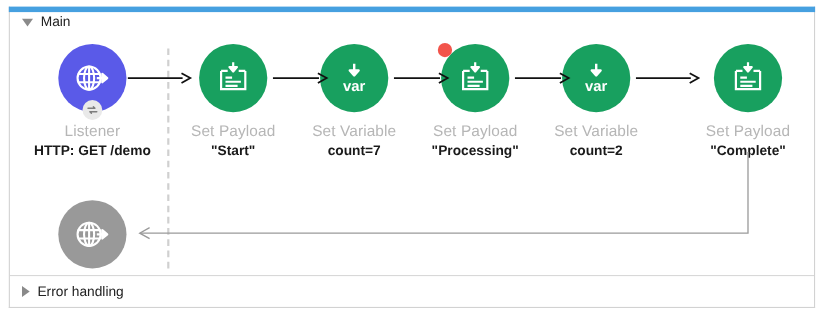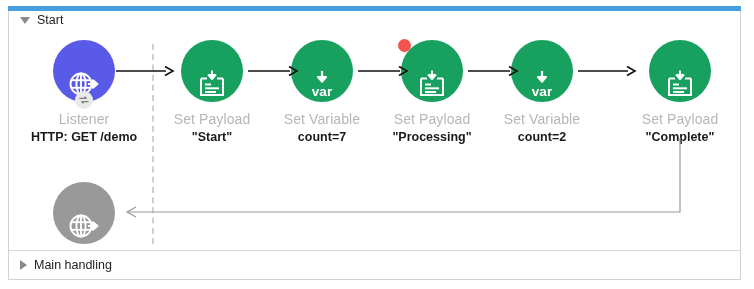--- a/index.html
+++ b/index.html
@@ -91,21 +91,21 @@
     width: 128px;
     text-align: center;
   }
   .node-circle {
     width: 62px;
     height: 62px;
     border-radius: 50%;
     margin: 0 auto;
     position: relative;
     display: flex;
-    align-items: flex-end;
+    align-items: center;
     justify-content: center;
   }
   .c-listener { background: #5a5ae8; }
   .c-green    { background: #18a05f; }
   .c-gray     { background: #999999; }
 
   .node-type {
     margin-top: 9px;
     font-size: 14px;
     color: #b6b6b6;
@@ -163,21 +163,21 @@
 </head>
 <body>
 
 <div id="canvas">
 
   <div class="flow-panel"></div>
   <div class="flow-accent"></div>
 
   <div class="section-header" id="main-header">
     <span class="tri tri-down"></span>
-    <span>Start</span>
+    <span>Main</span>
   </div>
 
   <div class="dashed-sep"></div>
 
   <div class="node" style="left:20px; top:40px;">
     <div class="node-circle c-listener">
       <svg width="36" height="36" viewBox="0 0 36 36">
         <g fill="none" stroke="#ffffff" stroke-width="1.9">
           <circle cx="15" cy="18" r="10.5"></circle>
           <ellipse cx="15" cy="18" rx="4.6" ry="10.5"></ellipse>
@@ -311,16 +311,16 @@
   <div class="return-path">
     <svg width="580" height="86" viewBox="0 0 580 86">
       <path d="M570 0 L570 74 L18 74" fill="none" stroke="#9a9a9a" stroke-width="1.2"></path>
       <path d="M26 69 L17 74 L26 79" fill="none" stroke="#9a9a9a" stroke-width="1.2"></path>
     </svg>
   </div>
 
   <div class="divider"></div>
   <div class="section-header" id="error-header">
     <span class="tri tri-right"></span>
-    <span>Main handling</span>
+    <span>Error handling</span>
   </div>
 
 </div>
 
 </body></html>

